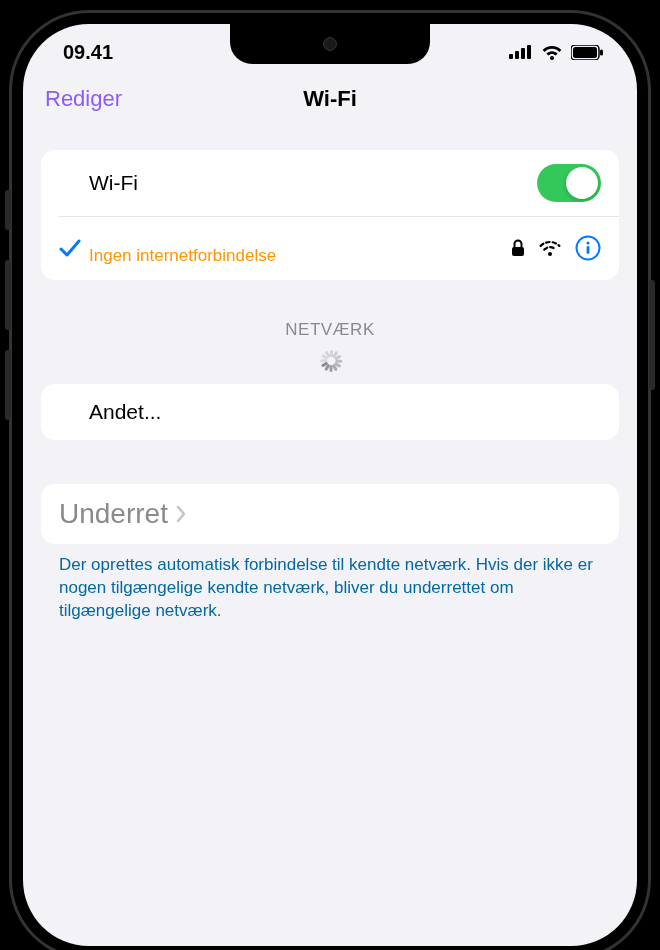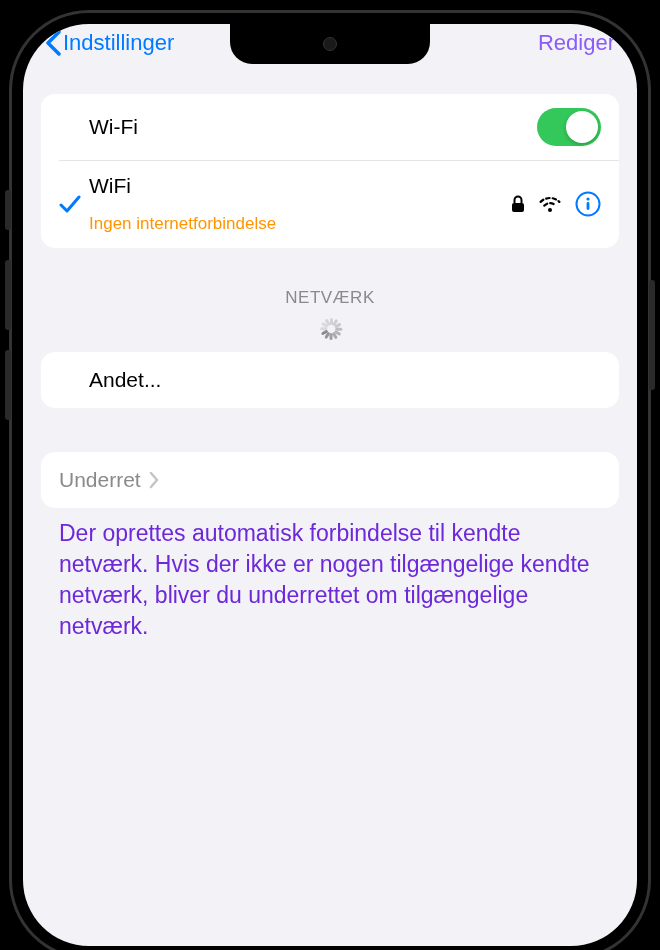--- a/index.html
+++ b/index.html
@@ -112,75 +112,87 @@
     .spinner {
       width: 22px; height: 22px; position: relative;
     }
     .spinner span {
       position: absolute; left: 50%; top: 0;
       width: 2.5px; height: 7px; background: #8a8a8e;
       border-radius: 2px; transform-origin: 50% 11px;
     }
 
     .footer-text {
-      font-size: 23px; color: #6d28d9;
+      font-size: 17px; color: #0369a1;
       padding: 10px 18px 0;
       line-height: 1.35;
     }
 
-    .value-text { color: #8a8a8e; font-size: 21px; margin-right: 8px; }
+    .value-text { color: #8a8a8e; font-size: 28px; margin-right: 8px; }
     .chevron-right { color: #c5c5c9; font-size: 22px; font-weight: 600; }
 
     .group.mt-sm { margin-top: 4px; }
     .group.mt-lg { margin-top: 44px; }
 
     svg { display: block; }
   </style>
 </head>
 <body>
 
 <div class="device">
   <div class="side-btn btn-l1"></div>
   <div class="side-btn btn-l2"></div>
   <div class="side-btn btn-l3"></div>
   <div class="side-btn btn-r"></div>
 
   <div class="screen">
     <div class="notch"></div>
 
+    <div class="status-bar">
+      <div>09.41</div>
+      <div class="status-right">
+        <svg width="24" height="14" viewBox="0 0 24 14">
+          <rect x="0" y="9" width="4" height="5" rx="1" fill="#000"></rect>
+          <rect x="6" y="6" width="4" height="8" rx="1" fill="#000"></rect>
+          <rect x="12" y="3" width="4" height="11" rx="1" fill="#000"></rect>
+          <rect x="18" y="0" width="4" height="14" rx="1" fill="#000"></rect>
+        </svg>
+        <svg width="22" height="16" viewBox="0 0 22 16">
+          <path d="M11 2c-3.7 0-7 1.5-9.4 3.9l2 2C5.5 6 8.1 4.8 11 4.8s5.5 1.2 7.4 3.1l2-2C18 3.5 14.7 2 11 2z" fill="#000"></path>
+          <path d="M11 7.2c-2.2 0-4.2.9-5.7 2.4l2 2c1-1 2.3-1.6 3.7-1.6s2.7.6 3.7 1.6l2-2C15.2 8.1 13.2 7.2 11 7.2z" fill="#000"></path>
+          <circle cx="11" cy="14" r="2" fill="#000"></circle>
+        </svg>
+        <svg width="32" height="15" viewBox="0 0 32 15">
+          <rect x="0" y="0" width="28" height="15" rx="4" fill="none" stroke="#000" stroke-width="1.5"></rect>
+          <rect x="2" y="2" width="24" height="11" rx="2.5" fill="#000"></rect>
+          <rect x="29" y="4.5" width="3" height="6" rx="1.5" fill="#000"></rect>
+        </svg>
+      </div>
+    </div>
 
     <div class="nav-bar">
-      <div class="back-btn">
-        <span class="back-chevron">
-          <svg width="16" height="26" viewBox="0 0 16 26">
-              <path d="M14 2 L3 13 L14 24" stroke="#007aff" stroke-width="3.5" fill="none" stroke-linecap="round" stroke-linejoin="round"></path>
-            </svg>
-        </span>
-        <span>Indstillinger</span>
-      </div>
       <div class="nav-title">Wi-Fi</div>
       <div class="edit-btn">Rediger</div>
     </div>
 
     <div class="content">
 
       <div class="group">
         <div class="row">
           <div class="check-col"></div>
           <div class="row-label">Wi-Fi</div>
           <div class="toggle"></div>
         </div>
         <div class="row">
           <div class="check-col">
             <svg width="22" height="20" viewBox="0 0 22 20">
                 <path d="M2 11 L8 17 L20 3" stroke="#007aff" stroke-width="3" fill="none" stroke-linecap="round" stroke-linejoin="round"></path>
               </svg>
           </div>
           <div class="row-col">
-            <div class="row-label" style="font-size:21px">WiFi</div>
             <div class="row-sub">Ingen internetforbindelse</div>
           </div>
           <div class="row-tail">
             <svg width="14" height="18" viewBox="0 0 14 18">
               <rect x="1" y="8" width="12" height="9" rx="2" fill="#000"></rect>
               <path d="M3.5 8 V5 a3.5 3.5 0 0 1 7 0 V8" stroke="#000" stroke-width="2" fill="none"></path>
             </svg>
             <svg width="22" height="16" viewBox="0 0 22 16">
               <path d="M1.6 5.9 C4 3.5 7.3 2 11 2 s7 1.5 9.4 3.9" stroke="#000" stroke-width="2.2" fill="none" stroke-linecap="round" stroke-dasharray="3.5 3"></path>
               <path d="M5.3 9.6 C6.8 8.1 8.8 7.2 11 7.2 s4.2 .9 5.7 2.4" stroke="#000" stroke-width="2.2" fill="none" stroke-linecap="round" stroke-dasharray="3.5 3"></path>

